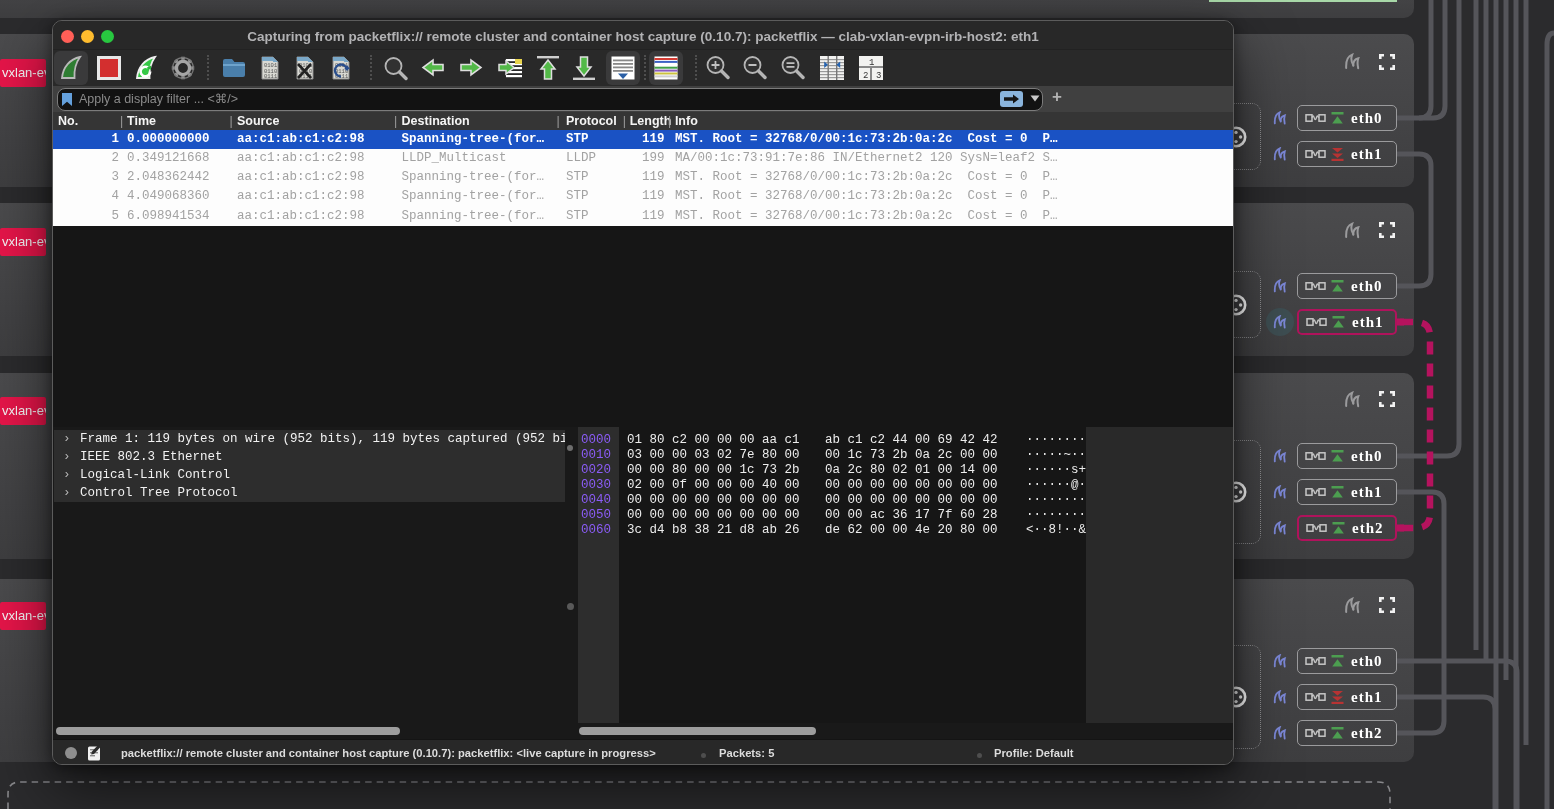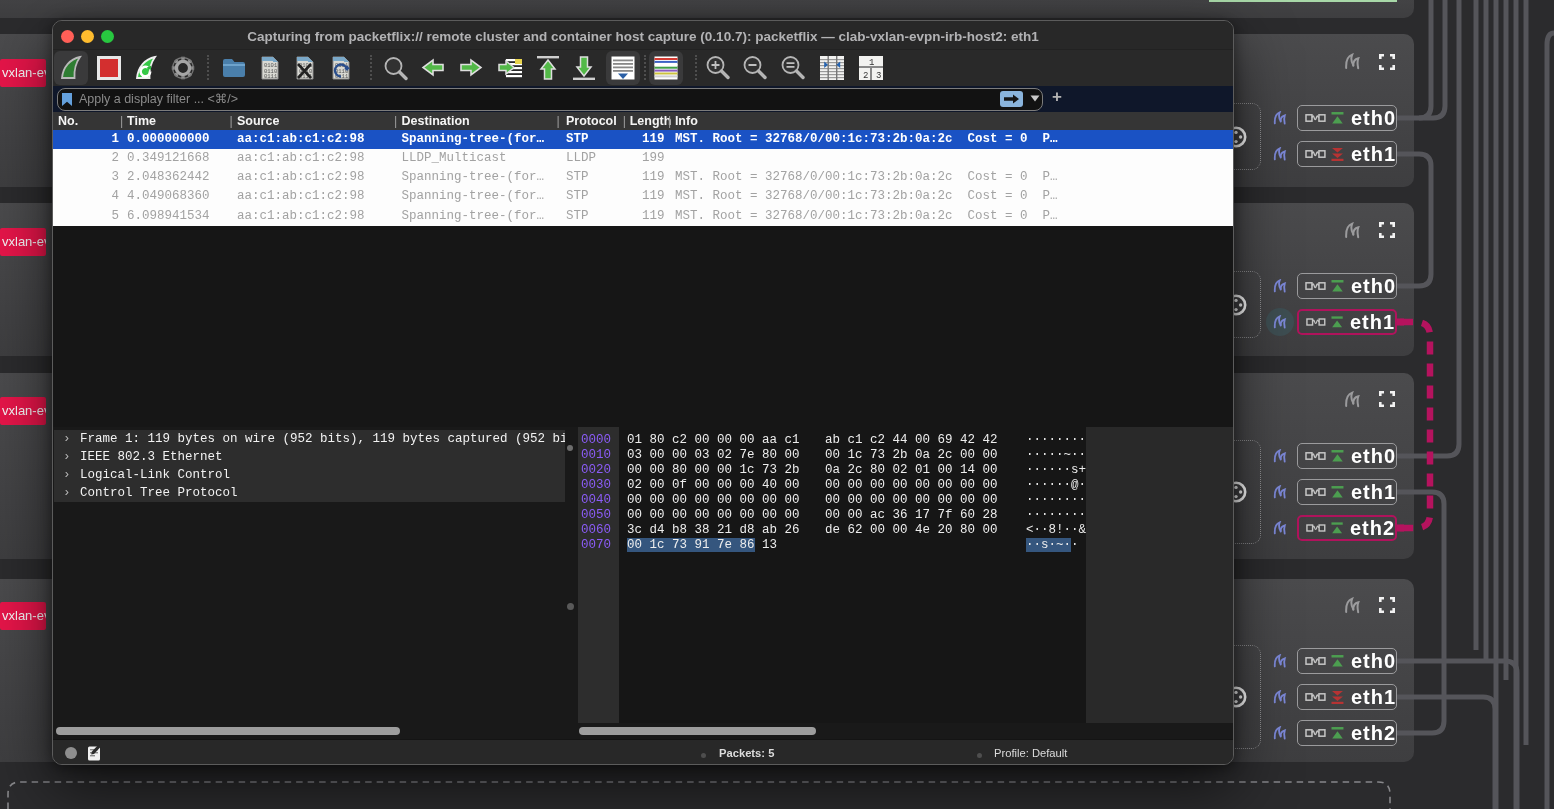--- a/index.html
+++ b/index.html
@@ -1,30 +1,30 @@
 <!DOCTYPE html>
 <html><head><meta charset="utf-8"><style>
 *{margin:0;padding:0;box-sizing:border-box}
 html,body{width:1554px;height:809px;overflow:hidden;background:#2b2b2d;font-family:"Liberation Sans",sans-serif}
 .abs{position:absolute}
 #page{position:relative;width:1554px;height:809px}
 .card{position:absolute;left:-24px;width:1438px;border-radius:10px;background:linear-gradient(180deg,#4b4b4d,#3e3e40)}
 .chip{position:absolute;left:0;width:46px;height:28px;background:#e51549;color:#f5f5f5;font-size:13px;line-height:28px;padding-left:2px;border-radius:2px;overflow:hidden;white-space:nowrap}
 .ethbtn{position:absolute;left:1297px;width:100px;height:26px;border:1.4px solid #9b9b9d;border-radius:5px;display:flex;align-items:center}
 .ethbtn.hl{border:2px solid #b0135c}
-.ethtxt{font-family:Liberation Sans, sans-serif;font-weight:bold;font-size:20px;color:#fff;letter-spacing:1px}
+.ethtxt{font-family:Liberation Serif, serif;font-weight:bold;font-size:15px;color:#fff;letter-spacing:1px}
 .dotted{position:absolute;left:1213px;width:48px;border:1px dotted #8e8e90;border-radius:9px}
 .tooltip{position:absolute;left:1208px;top:351px;width:248px;height:23px;background:rgba(128,128,131,.97);border-radius:4px;color:#fff;font-size:10.5px;font-weight:bold;line-height:23px;text-align:center;white-space:nowrap;overflow:hidden}
 #win{position:absolute;left:52px;top:20px;width:1182px;height:745px;background:#292929;border:1px solid #5c5c5c;border-radius:10px;box-shadow:0 22px 60px rgba(0,0,0,.6),0 2px 14px rgba(0,0,0,.45);overflow:hidden}
 .tl{position:absolute;top:8.5px;width:13px;height:13px;border-radius:50%}
 #title{position:absolute;top:0;left:0;width:100%;height:29px;background:#282828;color:#b2b2b4;font-weight:bold;font-size:13.5px;text-align:center;line-height:31px;border-bottom:1px solid #222}
 #toolbar{position:absolute;top:29px;left:0;width:100%;height:36px;background:#292929}
 .tbtn{position:absolute;top:1px;height:34px;border-radius:6px;background:#3a3a3b}
 .tsep{position:absolute;top:5px;height:25px;width:0;border-left:2px dotted #4e4e4e}
-#filter{position:absolute;top:65px;left:0;width:100%;height:26px;background:#0f172a}
+#filter{position:absolute;top:65px;left:0;width:100%;height:26px;background:#404040}
 #finput{position:absolute;left:4px;top:2px;width:986px;height:22.5px;background:#121212;border:1px solid #7c7c7c;border-radius:8px}
 #phead{position:absolute;top:91px;left:0;width:100%;height:18px;background:#353535;color:#f5f5f5;font-size:12.5px;font-weight:bold}
 #phead span{position:absolute;top:1.5px}
 .hsep{position:absolute;top:1.5px;color:#9a9a9a;font-weight:normal}
 .prow{position:absolute;left:0;width:100%;height:19.2px;font-family:"Liberation Mono",monospace;font-size:12.5px;background:#fdfdfd;color:#a2a2a2}
 .prow span{position:absolute;top:1.8px;white-space:pre}
 .prow.sel{background:#1a52c4;color:#fff;font-weight:bold}
 #plist-empty{position:absolute;top:205px;left:0;width:100%;height:201px;background:#161616}
 #dpane{position:absolute;top:406px;left:0;width:512px;height:296px;background:#191919;overflow:hidden}
 .drow{position:absolute;left:1px;width:512px;height:18px;background:#2d2d2d;color:#f2f2f2;font-family:"Liberation Mono",monospace;font-size:12.5px;white-space:pre;overflow:hidden}
@@ -572,20 +572,21 @@
 <span style="left:589px;width:22px;text-align:right">119</span>
 <span style="left:621.9px">MST. Root = 32768/0/00:1c:73:2b:0a:2c  Cost = 0  P…</span>
 </div>
 <div class="prow" style="top:128.2px">
 <span style="left:44px;width:22px;text-align:right">2</span>
 <span style="left:74px">0.349121668</span>
 <span style="left:184px">aa:c1:ab:c1:c2:98</span>
 <span style="left:348.6px">LLDP_Multicast</span>
 <span style="left:513px">LLDP</span>
 <span style="left:589px;width:22px;text-align:left">199</span>
+<span style="left:621.9px">MA/00:1c:73:91:7e:86 IN/Ethernet2 120 SysN=leaf2 S…</span>
 </div>
 <div class="prow" style="top:147.4px">
 <span style="left:44px;width:22px;text-align:right">3</span>
 <span style="left:74px">2.048362442</span>
 <span style="left:184px">aa:c1:ab:c1:c2:98</span>
 <span style="left:348.6px">Spanning-tree-(for…</span>
 <span style="left:513px">STP</span>
 <span style="left:589px;width:22px;text-align:right">119</span>
 <span style="left:621.9px">MST. Root = 32768/0/00:1c:73:2b:0a:2c  Cost = 0  P…</span>
 </div>
@@ -621,34 +622,34 @@
       </div>
 <div id="hpane">
         <div id="hoff"></div>
         <div class="hrow" style="top:6px"><span class="hoffn" style="left:3px">0000</span><span style="left:49px">01 80 c2 00 00 00 aa c1</span><span style="left:247px">ab c1 c2 44 00 69 42 42</span><span style="left:448px">········ ·····iBB</span></div>
 <div class="hrow" style="top:21px"><span class="hoffn" style="left:3px">0010</span><span style="left:49px">03 00 00 03 02 7e 80 00</span><span style="left:247px">00 1c 73 2b 0a 2c 00 00</span><span style="left:448px">·····~·· ··s+·,··</span></div>
 <div class="hrow" style="top:36px"><span class="hoffn" style="left:3px">0020</span><span style="left:49px">00 00 80 00 00 1c 73 2b</span><span style="left:247px">0a 2c 80 02 01 00 14 00</span><span style="left:448px">······s+ ·,······</span></div>
 <div class="hrow" style="top:51px"><span class="hoffn" style="left:3px">0030</span><span style="left:49px">02 00 0f 00 00 00 40 00</span><span style="left:247px">00 00 00 00 00 00 00 00</span><span style="left:448px">······@· ········</span></div>
 <div class="hrow" style="top:66px"><span class="hoffn" style="left:3px">0040</span><span style="left:49px">00 00 00 00 00 00 00 00</span><span style="left:247px">00 00 00 00 00 00 00 00</span><span style="left:448px">········ ········</span></div>
 <div class="hrow" style="top:81px"><span class="hoffn" style="left:3px">0050</span><span style="left:49px">00 00 00 00 00 00 00 00</span><span style="left:247px">00 00 ac 36 17 7f 60 28</span><span style="left:448px">········ ···6··P(</span></div>
 <div class="hrow" style="top:96px"><span class="hoffn" style="left:3px">0060</span><span style="left:49px">3c d4 b8 38 21 d8 ab 26</span><span style="left:247px">de 62 00 00 4e 20 80 00</span><span style="left:448px">&lt;··8!··&amp; ·b··N ··</span></div>
-<div class="hrow" style="top:111px"><span class="hoffn" style="left:3px">0070</span><span style="left:49px"><i class="hlite" style="font-style:normal">00 1c 73 91 7e 86</i> 13</span><span style="left:448px"><i class="hlite" style="font-style:normal">··s·~·</i>·</span></div>
       </div>
 <div id="scrollstrip">
         <div class="thumb" style="left:3px;width:344px"></div>
         <div class="thumb" style="left:526px;width:237px"></div>
       </div>
 <div id="status">
 <div class="abs" style="left:12px;top:7px;width:12px;height:12px;border-radius:50%;background:#8e8e8e"></div>
 <svg class="abs" style="left:34px;top:5px" width="14" height="16" viewBox="0 0 14 16">
           <rect x="1" y="1.5" width="12" height="14" rx="1.5" fill="#f0f0f0"></rect>
           <rect x="3" y="4" width="8" height="1.4" fill="#888"></rect>
           <rect x="3" y="7" width="8" height="1.4" fill="#888"></rect>
           <rect x="3" y="10" width="5" height="1.4" fill="#888"></rect>
           <path d="M7,9 L13.5,2 L11,0 L4.8,6.8 L4.2,9.6 Z" fill="#2a2a2a"></path>
         </svg>
+<span style="left:68px;font-weight:bold;color:#dcdcdc">packetflix:// remote cluster and container host capture (0.10.7): packetflix: &lt;live capture in progress&gt;</span>
 <div class="sdot" style="left:648px"></div>
 <span style="left:666px;font-weight:bold;color:#dcdcdc">Packets: 5</span>
 <div class="sdot" style="left:924px"></div>
-<span style="left:941px;font-weight:normal;color:#dcdcdc">Profile: Default</span>
+<span style="left:941px;font-weight:bold;color:#dcdcdc">Profile: Default</span>
 </div>
 </div>
 </div>
 
 </body></html>

